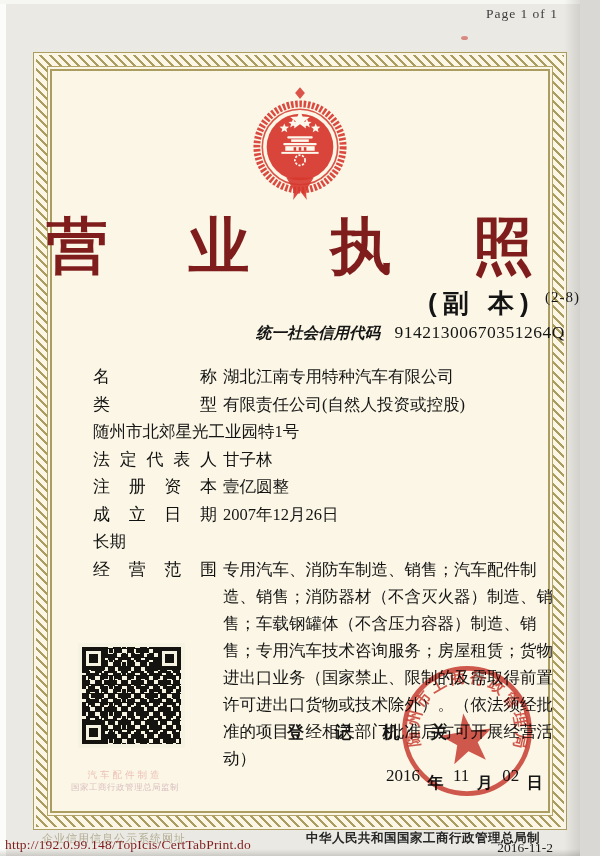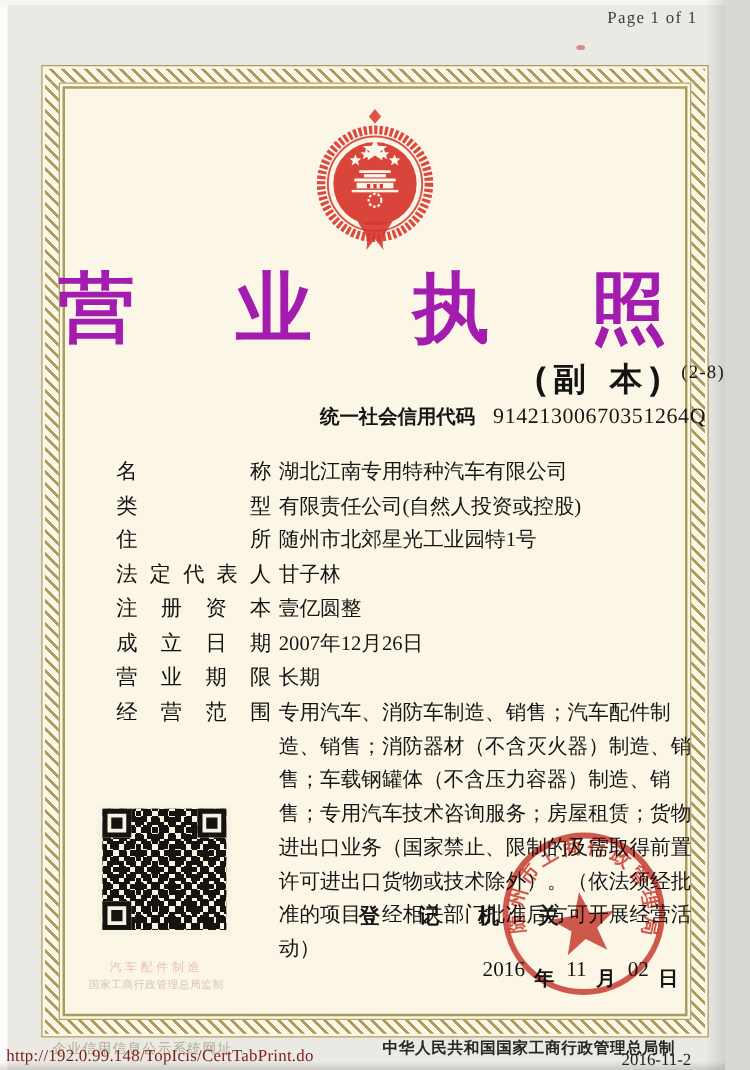--- a/index.html
+++ b/index.html
@@ -26,29 +26,29 @@
     border:1px solid #ab9d60;background:#fbf6e5;box-sizing:border-box;}
   .frame::before{content:"";position:absolute;inset:2px;pointer-events:none;
     border:11px solid #b0a263;
     border-image:repeating-linear-gradient(45deg,#ab9d60 0 2.2px,rgba(0,0,0,0) 2.2px 6.6px) 11;}
   .frame::after{content:"";position:absolute;inset:16px;pointer-events:none;
     border:2px solid #ab9d60;outline:1px solid #b3a567;outline-offset:2px;}
 
   .emblem{position:absolute;left:251px;top:86px;width:98px;height:122px;}
 
   .license-title{position:absolute;left:0;top:206px;width:100%;text-align:center;
-    font-size:61px;font-weight:bold;color:#a21caf;letter-spacing:32px;text-indent:32px;
+    font-size:61px;font-weight:bold;color:#7f1d1d;letter-spacing:32px;text-indent:32px;
     white-space:nowrap;}
   .subtitle-row{position:absolute;left:0;top:286px;width:100%;text-align:right;white-space:nowrap;}
   .license-subtype{display:inline-block;font-size:26px;font-weight:bold;color:#141414;letter-spacing:6px;}
   .copy-number{display:inline-block;font-family:"Liberation Serif",serif;font-size:15px;
     color:#141414;vertical-align:10px;margin-left:6px;letter-spacing:1px;}
 
   .credit-row{position:absolute;left:256px;top:322px;white-space:nowrap;}
-  .credit-label{display:inline-block;font-size:15.5px;font-weight:bold;color:#151515;}
+  .credit-label{display:inline-block;font-size:15.5px;font-weight:bold;color:#151515;font-style:italic;}
   .credit-code{display:inline-block;margin-left:10px;font-family:"Liberation Serif",serif;
     font-size:17.5px;color:#151515;letter-spacing:.5px;}
 
   .fields{position:absolute;left:93px;top:366px;width:462px;}
   .frow{display:flex;align-items:flex-start;margin-bottom:6.5px;line-height:21px;}
   .flabel{flex:0 0 124px;font-size:17px;font-weight:normal;color:#111;
     text-align:justify;text-align-last:justify;margin-right:6px;}
   .fvalue{font-family:"Liberation Serif",serif;font-size:16.5px;color:#151515;line-height:21px;}
   .frow.scope .fvalue{width:330px;line-height:27px;margin-top:-3px;}
 
@@ -141,37 +141,35 @@
   <div class="fields">
     <div class="frow">
       <span class="flabel">名称</span>
       <span class="fvalue">湖北江南专用特种汽车有限公司</span>
     </div>
     <div class="frow">
       <span class="flabel">类型</span>
       <span class="fvalue">有限责任公司(自然人投资或控股)</span>
     </div>
     <div class="frow">
-      <span class="flabel">住所</span>
       <span class="fvalue">随州市北郊星光工业园特1号</span>
     </div>
     <div class="frow">
       <span class="flabel">法定代表人</span>
       <span class="fvalue">甘子林</span>
     </div>
     <div class="frow">
       <span class="flabel">注册资本</span>
       <span class="fvalue">壹亿圆整</span>
     </div>
     <div class="frow">
       <span class="flabel">成立日期</span>
       <span class="fvalue">2007年12月26日</span>
     </div>
     <div class="frow">
-      <span class="flabel">营业期限</span>
       <span class="fvalue">长期</span>
     </div>
     <div class="frow scope">
       <span class="flabel">经营范围</span>
       <span class="fvalue">专用汽车、消防车制造、销售；汽车配件制造、销售；消防器材（不含灭火器）制造、销售；车载钢罐体（不含压力容器）制造、销售；专用汽车技术咨询服务；房屋租赁；货物进出口业务（国家禁止、限制的及需取得前置许可进出口货物或技术除外）。（依法须经批准的项目，经相关部门批准后方可开展经营活动）</span>
     </div>
   </div>
 
   <div class="qr">
     <div class="qr-noise"></div>

